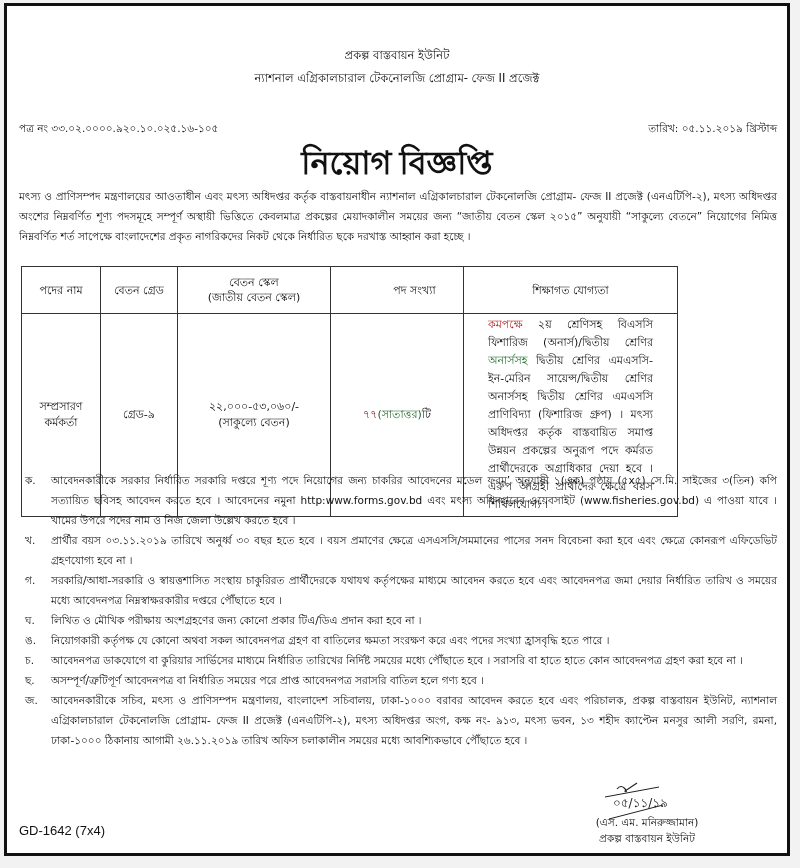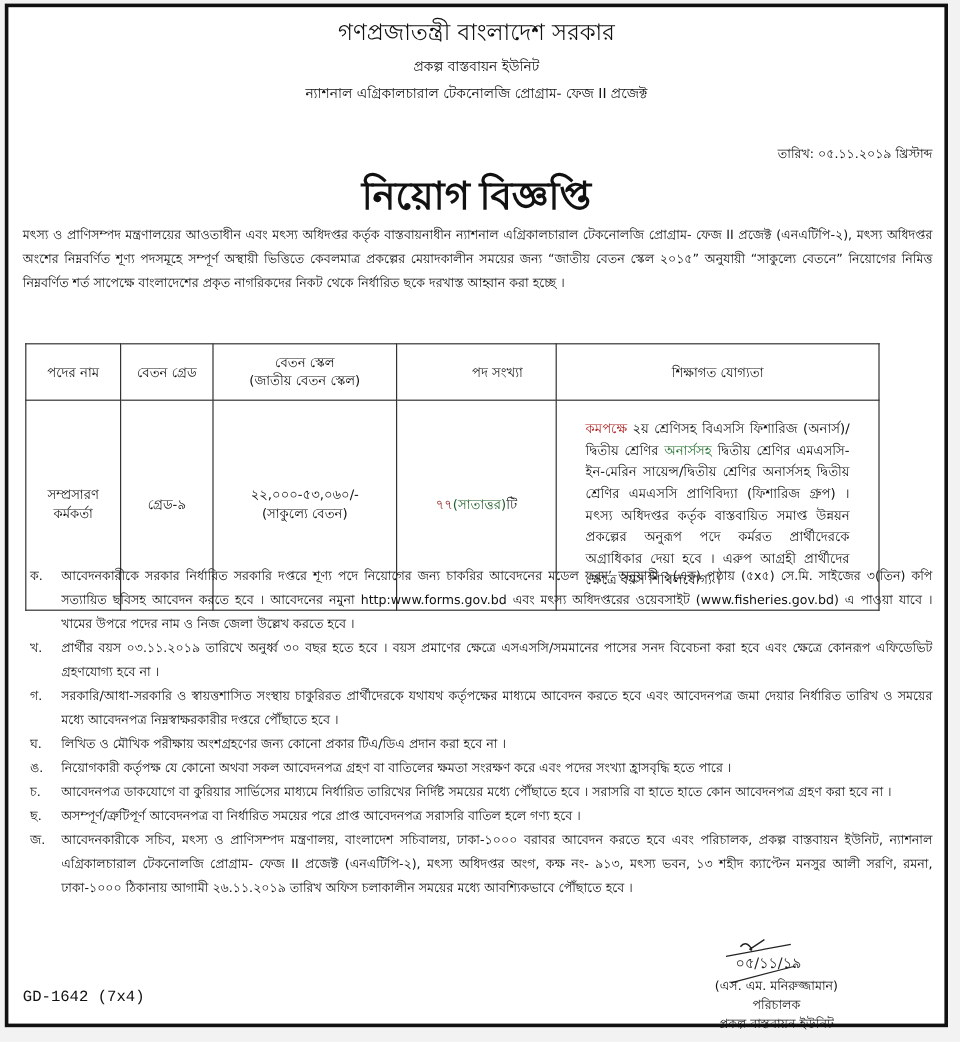--- a/index.html
+++ b/index.html
@@ -14,46 +14,46 @@
   .proj { position: absolute; top: 64px; left: 0; right: 0; font-size: 11.5px; }
   .addr { position: absolute; top: 90px; left: 0; right: 0; font-size: 12px; }
   .memo { position: absolute; top: 115px; left: 12px; font-size: 10.5px; }
   .date { position: absolute; top: 115px; right: 10px; font-size: 10.5px; text-align: center; }
   .title { position: absolute; top: 132px; left: 0; right: 0; text-align: center; font-size: 32px; font-weight: bold; font-family: Liberation Serif, serif; }
   .intro {
     position: absolute; top: 180px; left: 12px; right: 10px;
     font-size: 10.5px; line-height: 20px; text-align: justify;
   }
   table.posts {
-    position: absolute; top: 280px; left: 14px; width: 712px;
+    position: absolute; top: 260px; left: 14px; width: 657px;
     border-collapse: collapse; font-size: 11px;
   }
   table.posts th, table.posts td { border: 1px solid #333; text-align: center; vertical-align: middle; }
   table.posts th { font-weight: normal; height: 44px; line-height: 15px; }
   table.posts td { height: 170px; line-height: 16px; }
   table.posts td.qual { text-align: justify; padding: 2px 24px; line-height: 18px; vertical-align: middle; }
   .col1 { width: 76px; } .col2 { width: 74px; } .col3 { width: 150px; } .col4 { width: 95px; padding-left: 36px; }
   .vac-num { color: #8a1c1c; margin-top: 26px; }
   .vac-word { color: #1c5e24; text-align: right; }
   .q-red { color: #b01e1e; } .q-green { color: #1e6e2a; }
   .conds { position: absolute; top: 464px; left: 18px; right: 10px; font-size: 10.5px; }
   .cond { display: flex; line-height: 20px; }
   .cond .mk { width: 26px; flex: none; }
   .cond .tx { flex: 1; text-align: justify; }
   .sig { position: absolute; top: 775px; left: 590px; width: 80px; height: 40px; }
   .sign-block { position: absolute; top: 808px; left: 520px; width: 240px; text-align: center; font-size: 10.5px; line-height: 16px; }
-  .gd { position: absolute; top: 817px; left: 12px; font-family: Liberation Mono, monospace; font-size: 13px; }
+  .gd { position: absolute; top: 817px; left: 12px; font-family: Liberation Sans, sans-serif; font-size: 13px; }
 </style>
 </head>
 <body>
 
 <div class="frame">
-  <div class="hdr gov">গণপ্রজাতন্ত্রী বাংলাদেশ সরকার</div>
   <div class="hdr unit">প্রকল্প বাস্তবায়ন ইউনিট</div>
   <div class="hdr proj">ন্যাশনাল এগ্রিকালচারাল টেকনোলজি প্রোগ্রাম- ফেজ II প্রজেক্ট</div>
+  <div class="memo">পত্র নং ৩৩.০২.০০০০.৯২০.১০.০২৫.১৬-১০৫</div>
   <div class="date">তারিখ: ০৫.১১.২০১৯ খ্রিস্টাব্দ</div>
 
   <div class="title">নিয়োগ বিজ্ঞপ্তি</div>
 
   <div class="intro">মৎস্য ও প্রাণিসম্পদ মন্ত্রণালয়ের আওতাধীন এবং মৎস্য অধিদপ্তর কর্তৃক বাস্তবায়নাধীন ন্যাশনাল এগ্রিকালচারাল টেকনোলজি প্রোগ্রাম- ফেজ II প্রজেক্ট (এনএটিপি-২), মৎস্য অধিদপ্তর অংশের নিম্নবর্ণিত শূণ্য পদসমূহে সম্পূর্ণ অস্থায়ী ভিত্তিতে কেবলমাত্র প্রকল্পের মেয়াদকালীন সময়ের জন্য “জাতীয় বেতন স্কেল ২০১৫” অনুযায়ী “সাকুল্যে বেতনে” নিয়োগের নিমিত্ত নিম্নবর্ণিত শর্ত সাপেক্ষে বাংলাদেশের প্রকৃত নাগরিকদের নিকট থেকে নির্ধারিত ছকে দরখাস্ত আহ্বান করা হচ্ছে ।</div>
 
   <table class="posts">
     <thead>
       <tr>
         <th class="col1">পদের নাম</th>
@@ -117,18 +117,17 @@
 
   <svg class="sig" viewBox="0 0 80 40">
     <path d="M20 8 C 26 0, 32 14, 28 10 L 40 2" stroke="#222" stroke-width="1.2" fill="none"></path>
     <path d="M8 16 L 62 6" stroke="#222" stroke-width="1" fill="none"></path>
     <text x="16" y="26" font-size="12" fill="#222" font-family="DejaVu Sans, sans-serif">০৫/১১/১৯</text>
     <path d="M12 38 L 66 24" stroke="#222" stroke-width="1" fill="none"></path>
   </svg>
 
   <div class="sign-block">
     <div>(এস. এম. মনিরুজ্জামান)</div>
-    <div>পরিচালক</div>
     <div>প্রকল্প বাস্তবায়ন ইউনিট</div>
   </div>
 
   <div class="gd">GD-1642 (7x4)</div>
 </div>
 
 </body></html>

